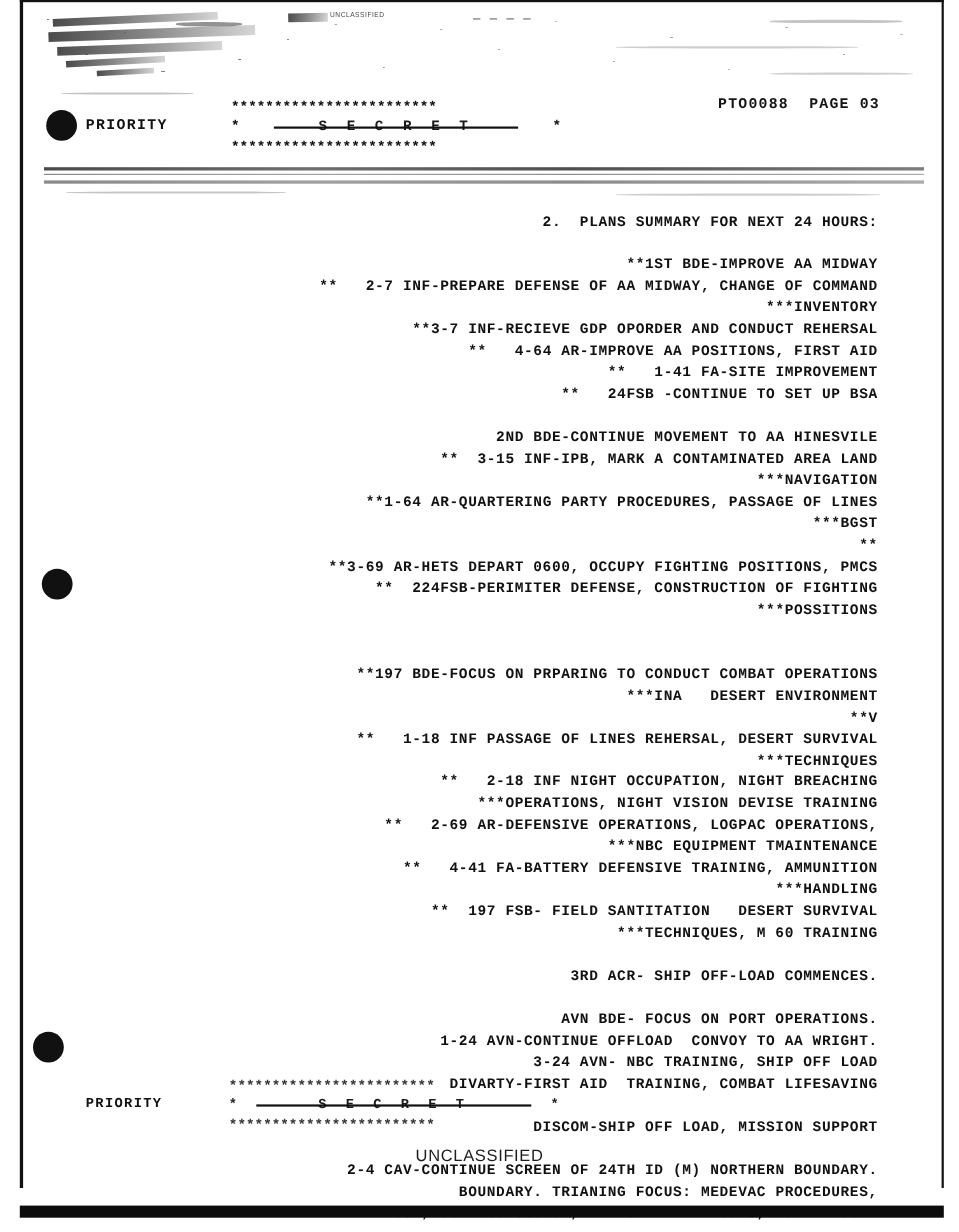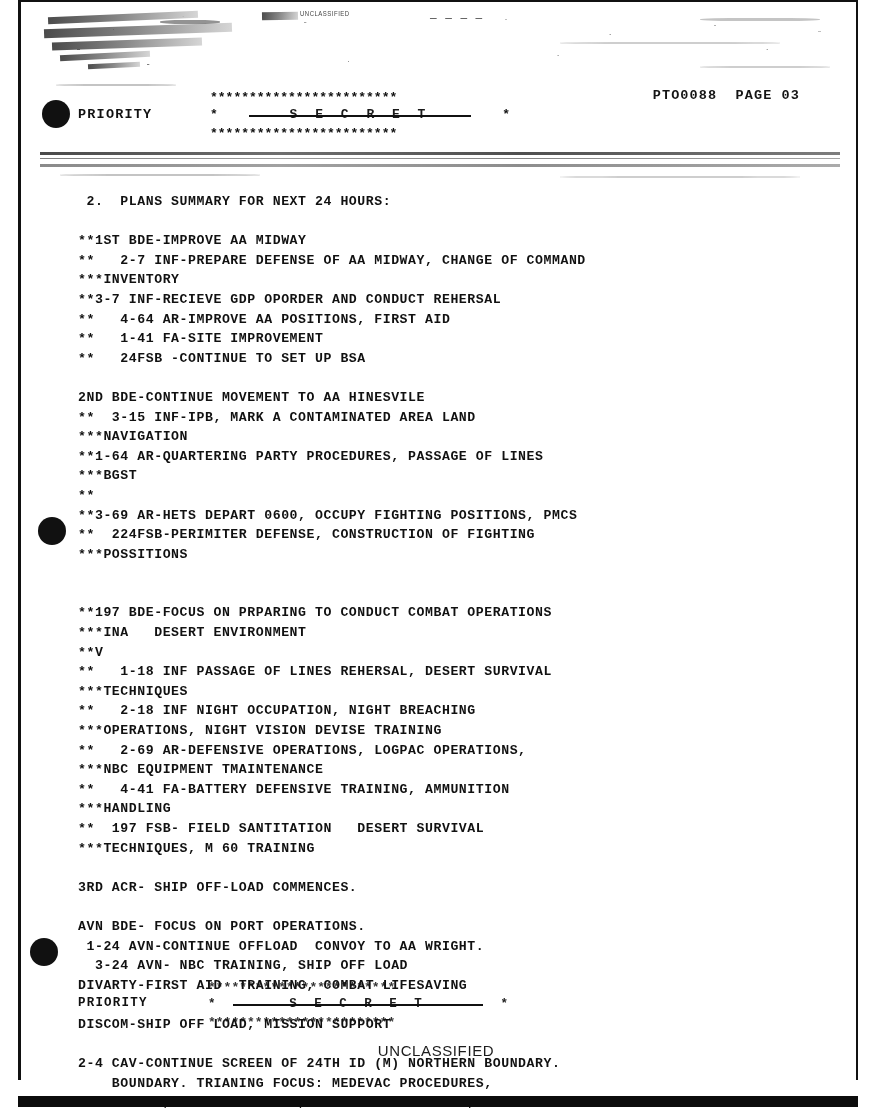--- a/index.html
+++ b/index.html
@@ -161,21 +161,21 @@
     left: 78px;
     top: 192px;
     width: 720px;
     font-size: 13.2px;
     line-height: 19.6px;
     letter-spacing: .55px;
     color: #111;
     white-space: pre-wrap;
     font-weight: bold;
   }
-  .body-text .ln { white-space: pre; }
+  .body-text .ln { white-space: pre; text-align: right; }
   .body-text .blank { height: 19.6px; }
   
   .banner2 {
     position: absolute;
     left: 208px;
     width: 300px;
   }
   .b2-top { top: 980px; }
   .b2-bot { top: 1015px; }
   .banner2-mid {

